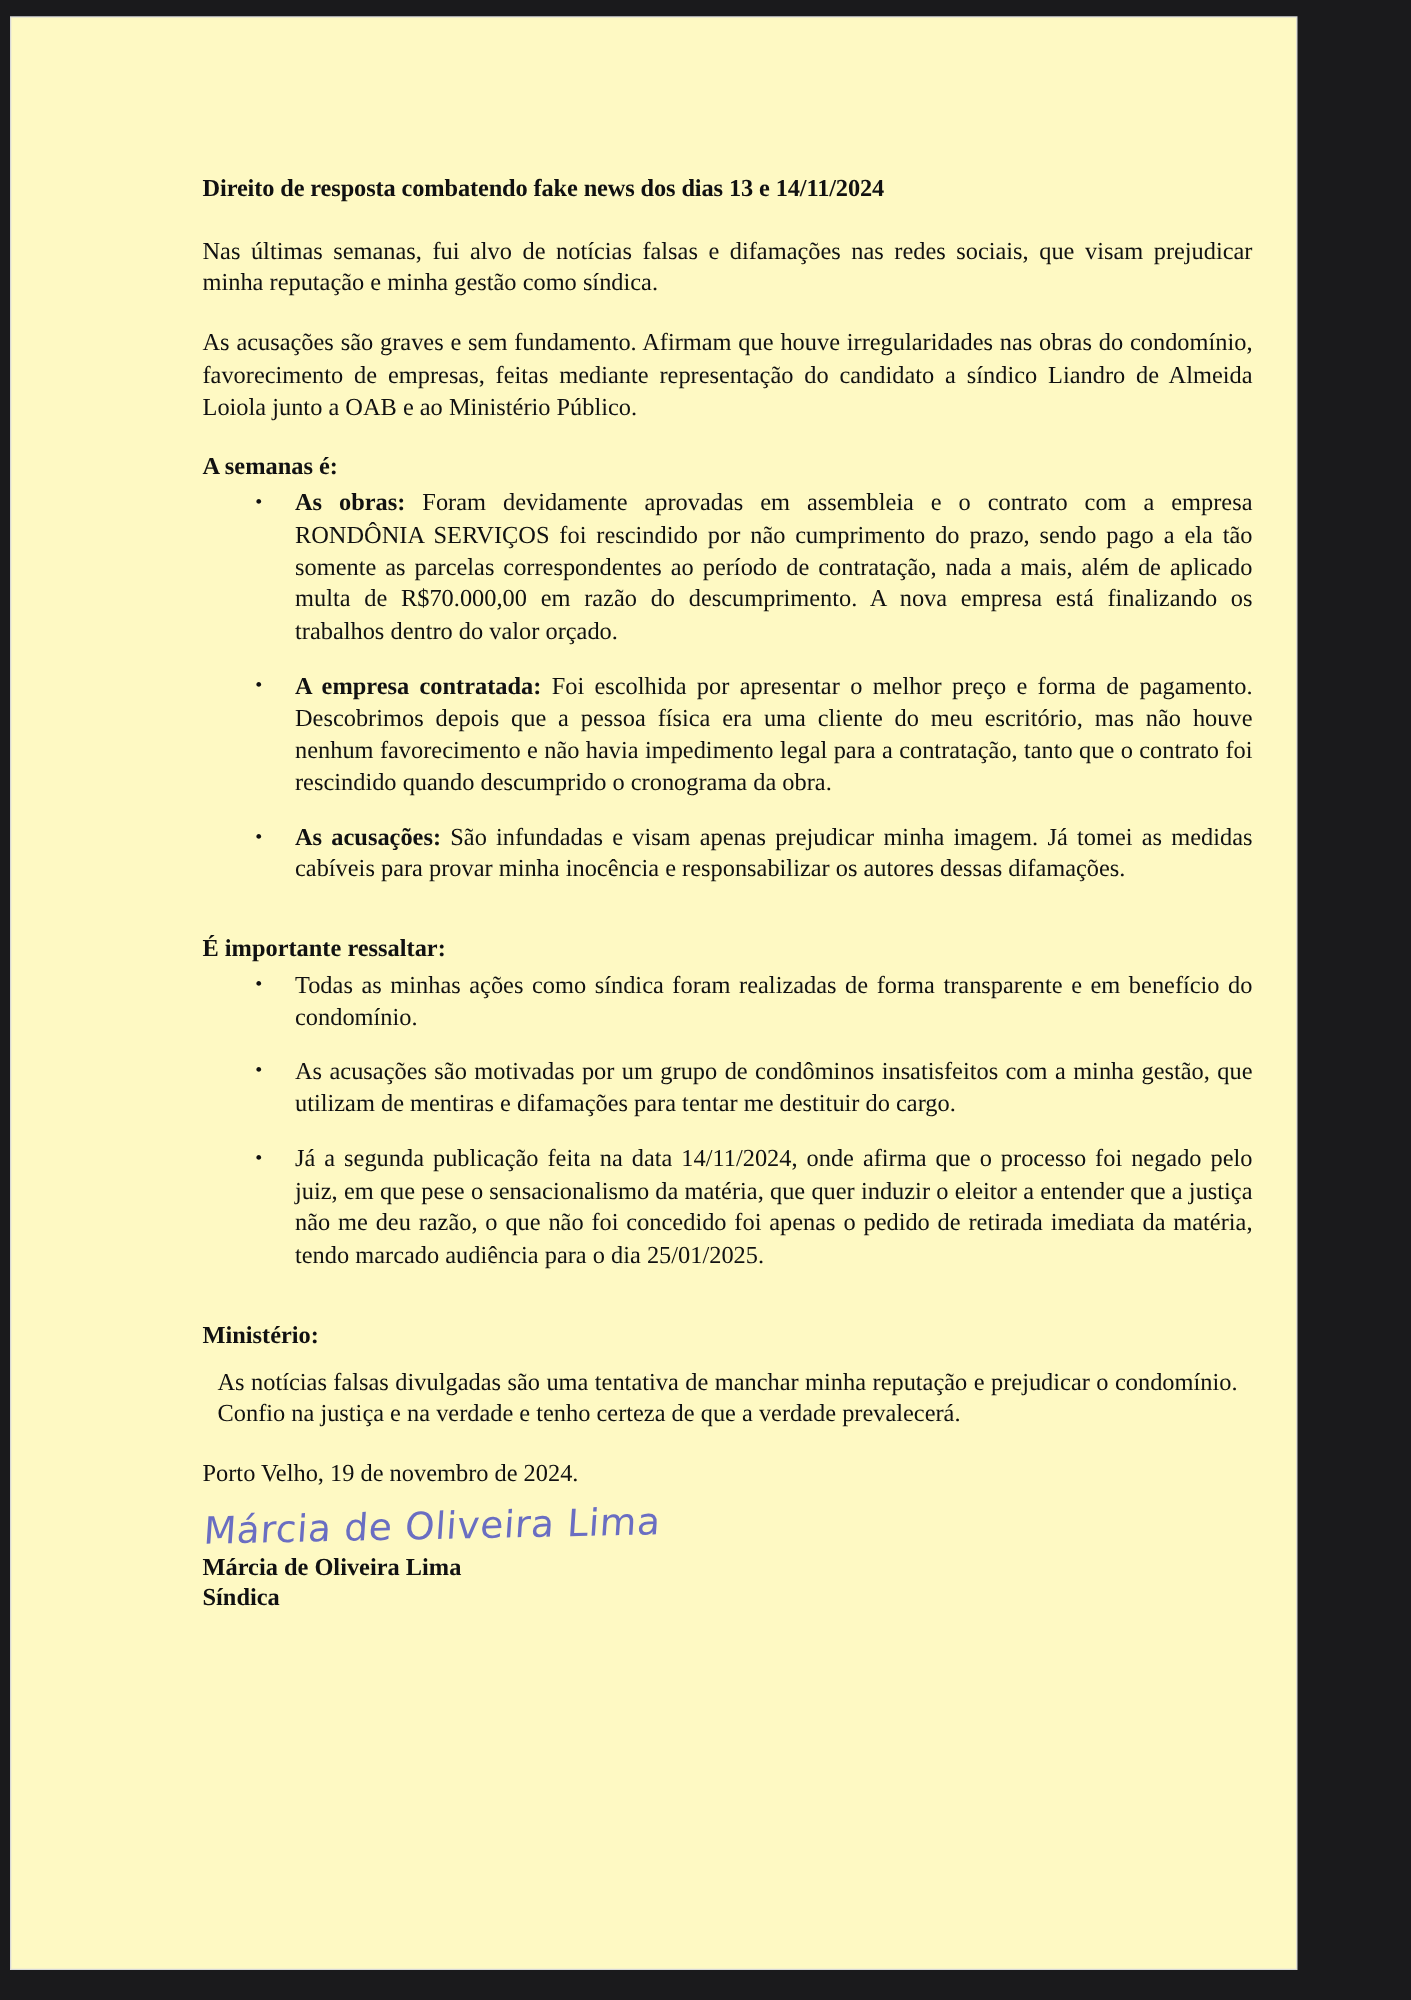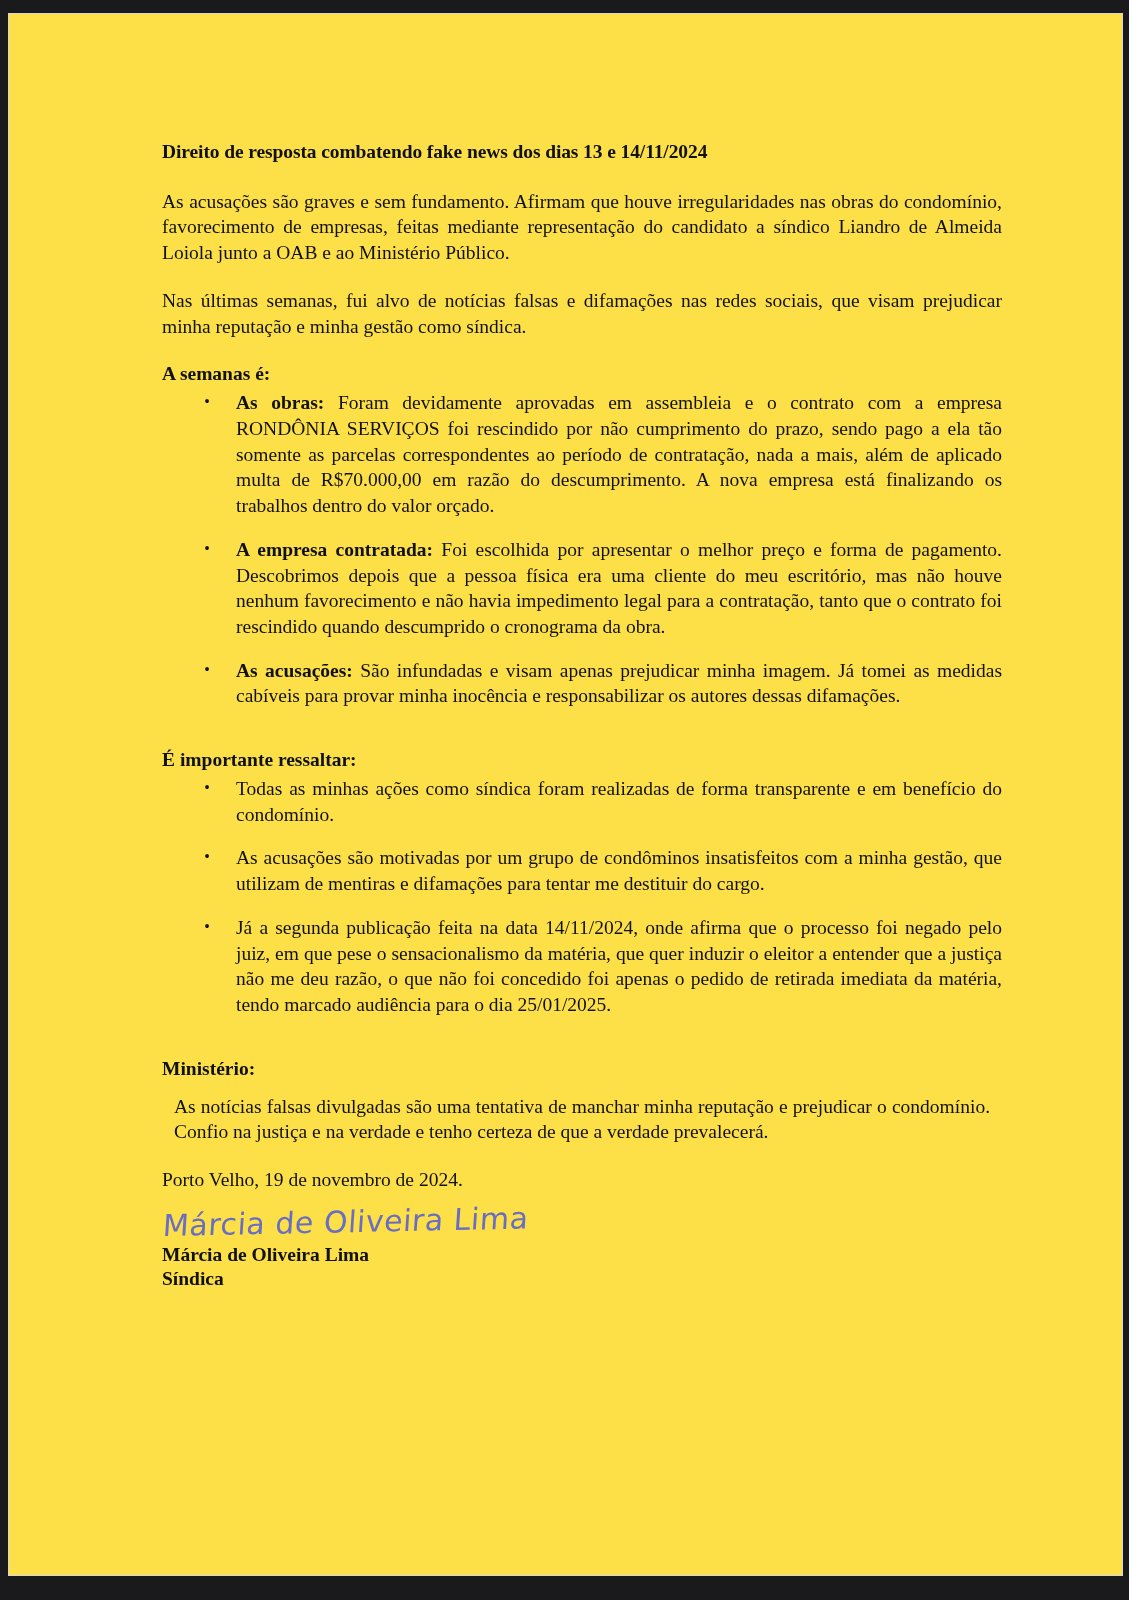--- a/index.html
+++ b/index.html
@@ -19,23 +19,23 @@
     position: relative;
     width: 1129px;
     height: 1600px;
     background: #1a1a1c;
   }
 
   #page-sheet {
     position: absolute;
     left: 9px;
     top: 14px;
-    width: 1113px;
+    width: 1028px;
     height: 1561px;
-    background: #fde047;
+    background: #fef9c3;
     box-shadow: 0 0 0 1px #d8d8d8;
     overflow: hidden;
   }
 
   #doc-body {
     position: absolute;
     left: 153px;
     top: 125px;
     width: 840px;
     color: #111111;
@@ -117,23 +117,23 @@
 </style>
 </head>
 <body>
 
 <div id="scan-frame">
   <div id="page-sheet">
     <div id="doc-body">
 
       <div class="doc-title">Direito de resposta combatendo fake news dos dias 13 e 14/11/2024</div>
 
+      <p class="para">Nas últimas semanas, fui alvo de notícias falsas e difamações nas redes sociais, que visam prejudicar minha reputação e minha gestão como síndica.</p>
+
       <p class="para">As acusações são graves e sem fundamento. Afirmam que houve irregularidades nas obras do condomínio, favorecimento de empresas, feitas mediante representação do candidato a síndico Liandro de Almeida Loiola junto a OAB e ao Ministério Público.</p>
-
-      <p class="para">Nas últimas semanas, fui alvo de notícias falsas e difamações nas redes sociais, que visam prejudicar minha reputação e minha gestão como síndica.</p>
 
       <div class="section-heading">A semanas é:</div>
 
       <ul class="bullets">
         <li>
           <span class="bullet-dot">•</span>
           <span class="lead-in">As obras:</span><span> Foram devidamente aprovadas em assembleia e o contrato com a empresa RONDÔNIA SERVIÇOS foi rescindido por não cumprimento do prazo, sendo pago a ela tão somente as parcelas correspondentes ao período de contratação, nada a mais, além de aplicado multa de R$70.000,00 em razão do descumprimento. A nova empresa está finalizando os trabalhos dentro do valor orçado.</span>
         </li>
         <li>
           <span class="bullet-dot">•</span>

